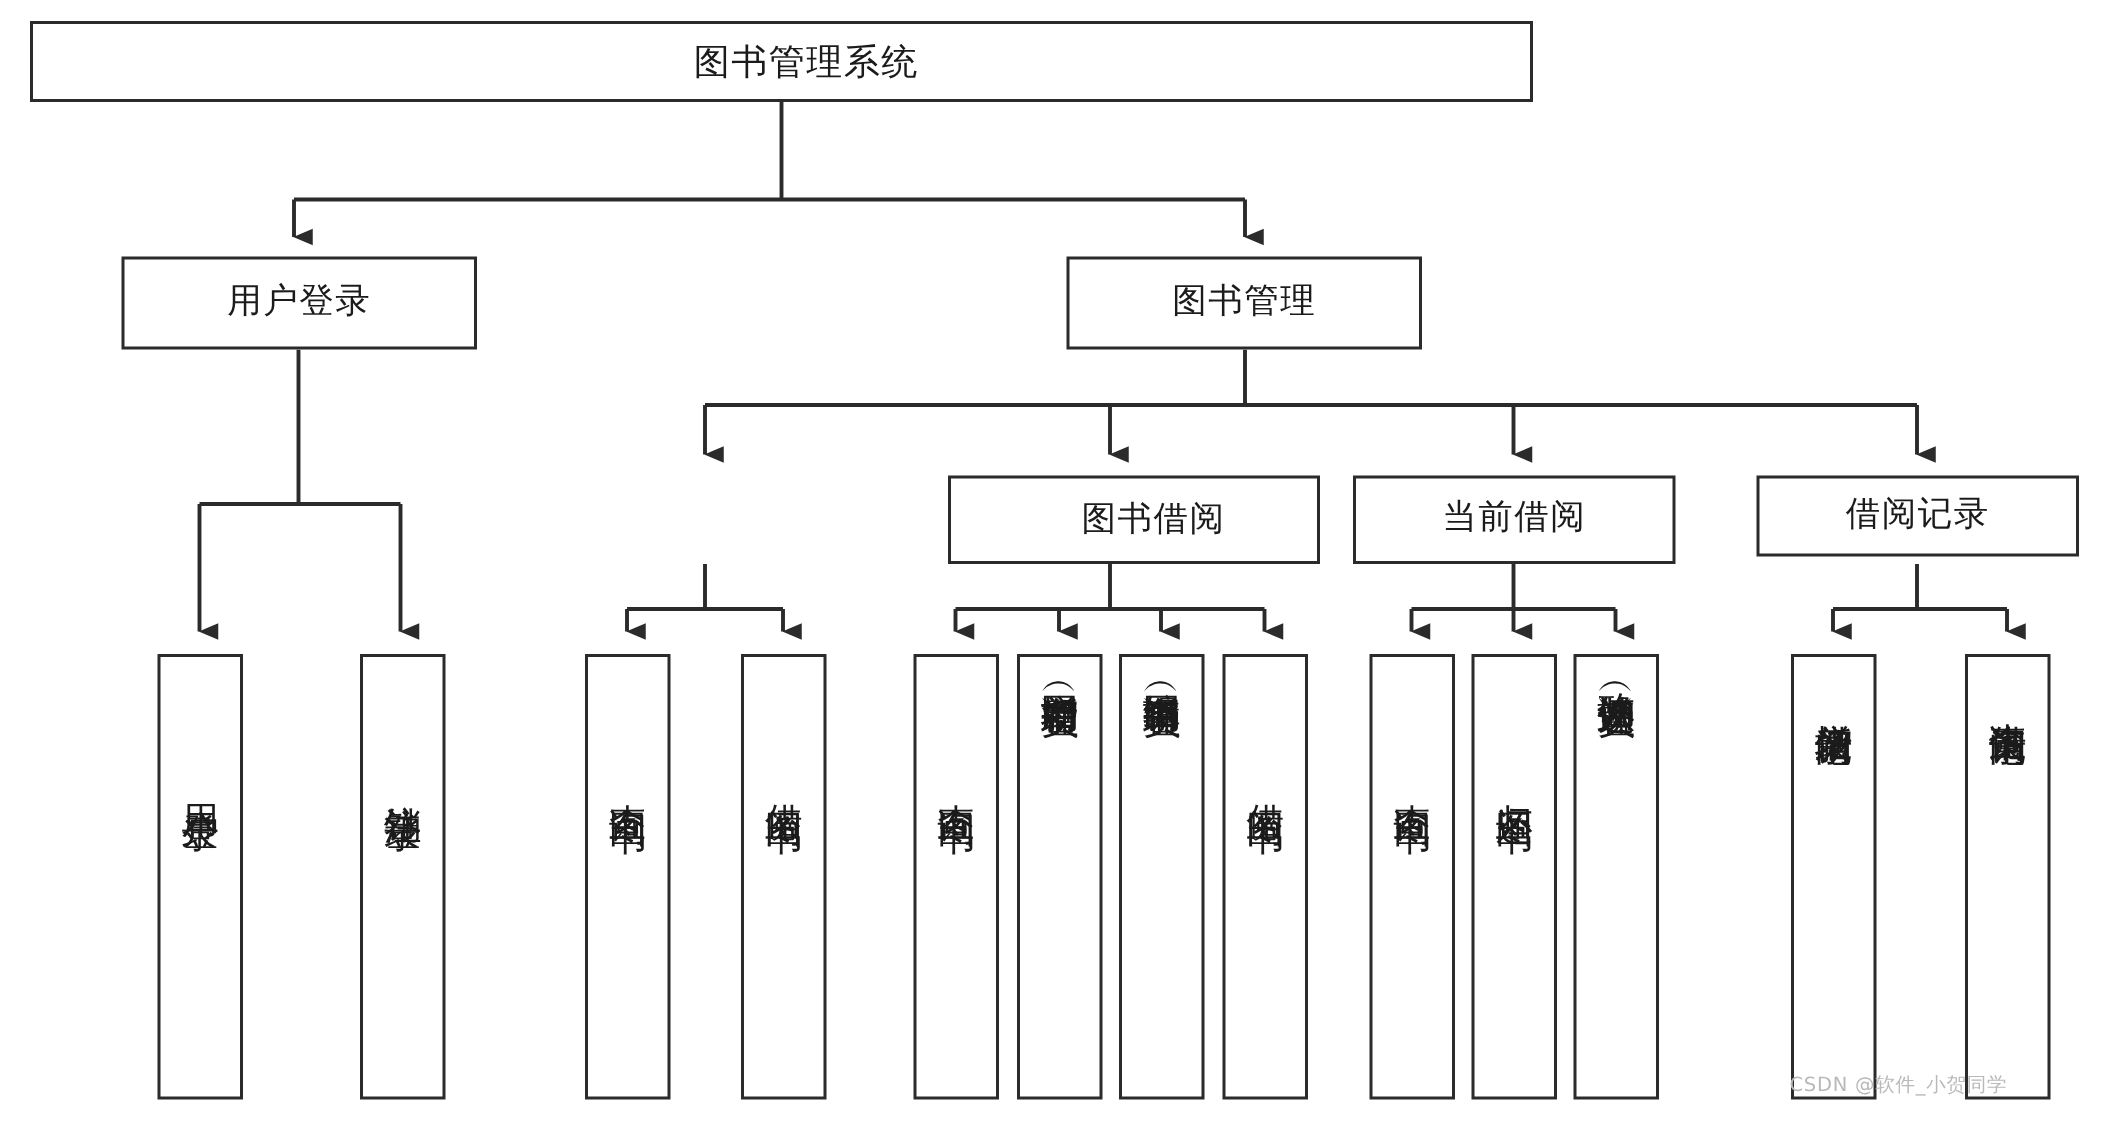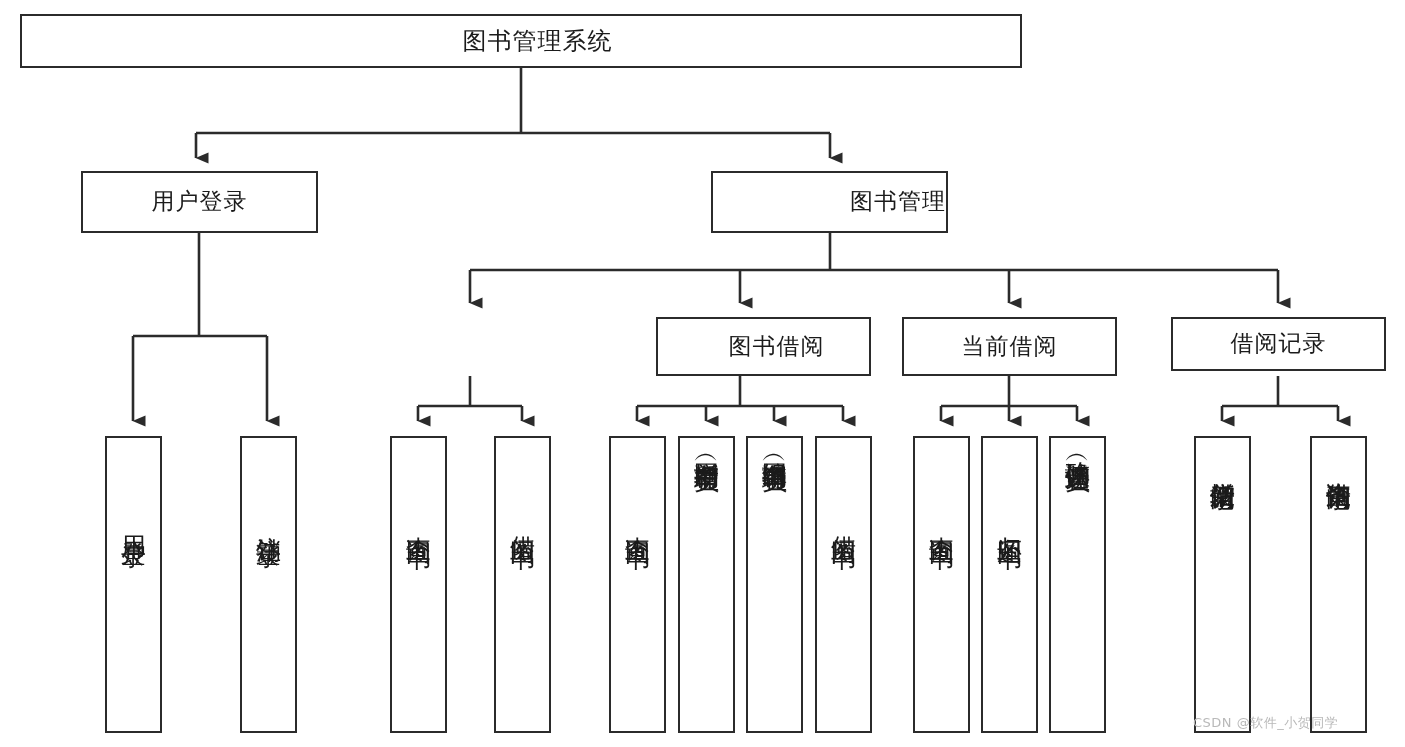--- a/index.html
+++ b/index.html
@@ -129,30 +129,30 @@
   </svg>
 
   <div class="node horiz l0" style="left:20px; top:14px; width:1002px; height:54px;">
     <span class="label">图书管理系统</span>
   </div>
 
   <div class="node horiz l1" style="left:81px; top:171px; width:237px; height:62px;">
     <span class="label">用户登录</span>
   </div>
 
-  <div class="node horiz l1" style="left:711px; top:171px; width:237px; height:62px;justify-content:flex-end;">
+  <div class="node horiz l1" style="left:711px; top:171px; width:237px; height:62px;">
     <span class="label">图书管理</span>
   </div>
 
 
-  <div class="node horiz l2" style="left:656px; top:317px; width:215px; height:59px;padding-left:26px;">
+  <div class="node horiz l2" style="left:632px; top:317px; width:248px; height:59px;padding-left:26px;">
     <span class="label">图书借阅</span>
   </div>
 
-  <div class="node horiz l2" style="left:902px; top:317px; width:215px; height:59px;">
+  <div class="node horiz l2" style="left:902px; top:317px; width:215px; height:59px;font-family:Liberation Mono, monospace;">
     <span class="label">当前借阅</span>
   </div>
 
   <div class="node horiz l2" style="left:1171px; top:317px; width:215px; height:54px;">
     <span class="label">借阅记录</span>
   </div>
 
   <div class="node leaf" style="left:105px; top:436px; width:57px; height:297px; padding-top:78px;">
     <span class="label">用户登录</span>
   </div>

